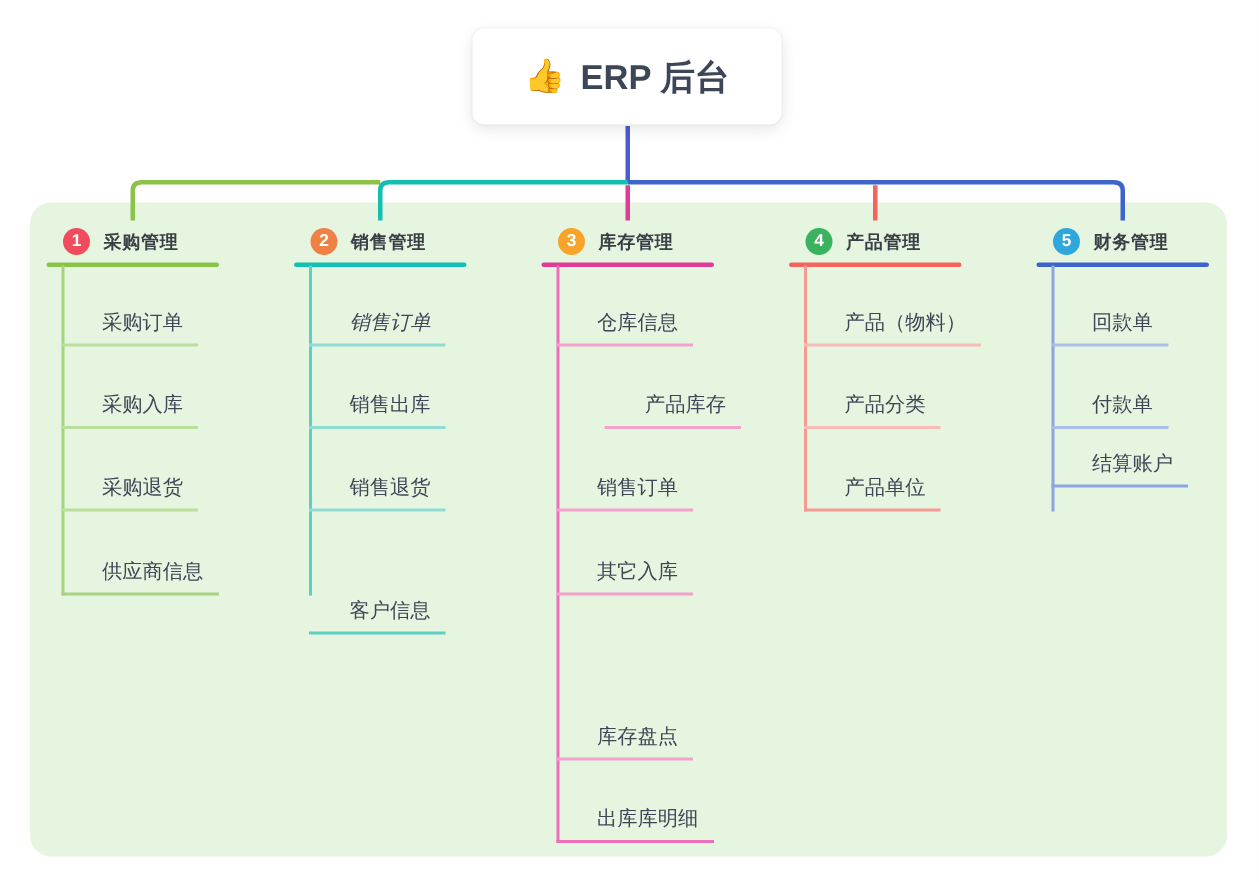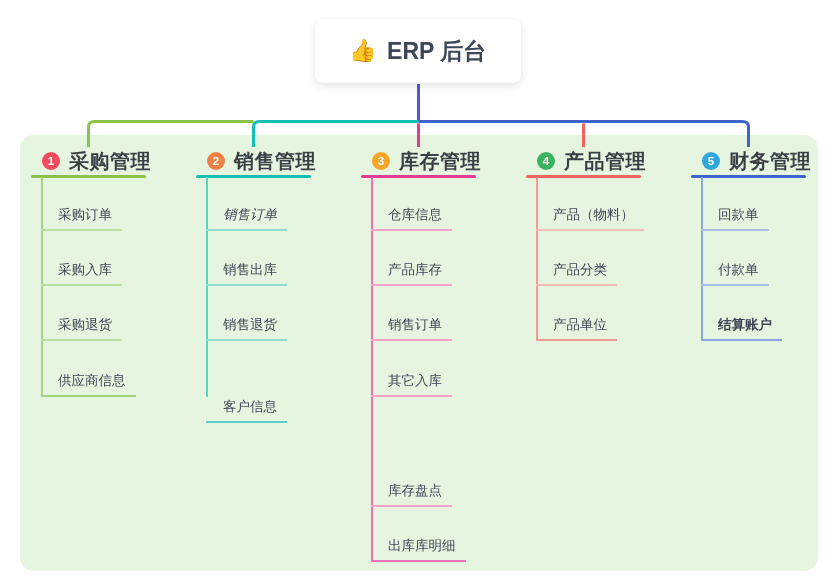--- a/index.html
+++ b/index.html
@@ -13,25 +13,25 @@
     background:#ffffff;border-radius:8px;z-index:3;
     box-shadow:0 3px 10px rgba(0,0,0,.10),0 0 2px rgba(0,0,0,.05);
     display:flex;align-items:center;justify-content:center;gap:10px;
     font-size:23px;font-weight:600;color:#3d4656;cursor:default;
   }
   .root-node .emoji{font-size:22px;line-height:1;}
   .branch{position:absolute;top:0;width:130px;height:588px;}
   .branch-header{position:absolute;top:149px;left:11px;height:24px;display:flex;align-items:center;gap:9px;white-space:nowrap;}
   .badge{width:18px;height:18px;border-radius:50%;color:#fff;font-size:11.5px;font-weight:bold;
          display:flex;align-items:center;justify-content:center;flex:0 0 auto;}
-  .branch-label{font-size:20px;font-weight:bold;color:#3a3f46;letter-spacing:.5px;}
+  .branch-label{font-size:12px;font-weight:bold;color:#3a3f46;letter-spacing:.5px;}
   .branch-underline{position:absolute;top:175px;left:0;width:115px;height:3px;border-radius:2px;}
   .trunk{position:absolute;left:10px;top:177px;width:8px;border-left:2px solid transparent;}
   .child{position:absolute;left:10px;white-space:nowrap;font-size:13.5px;line-height:18px;color:#3e4656;
-         padding:0 10px 5px 17px;border-bottom:2px solid transparent;cursor:default;}
+         padding:0 10px 5px 27px;border-bottom:2px solid transparent;cursor:default;}
 </style>
 </head>
 <body>
 
 <div class="canvas">
   <div class="board" id="board" style="background: rgb(230, 245, 224);"></div>
   <svg class="connectors" id="connectors" viewBox="0 0 839 588" xmlns="http://www.w3.org/2000/svg">
       <path d="M418.5 84 L418.5 121.5" stroke="#4a5cd0" stroke-width="3" fill="none"></path>
       <path d="M88.5 147 L88.5 127 Q88.5 121.5 94.5 121.5 L253.5 121.5" stroke="#8ac24a" stroke-width="3" fill="none"></path>
       <path d="M253.5 147 L253.5 127 Q253.5 121.5 259.5 121.5 L418.5 121.5" stroke="#12bfb2" stroke-width="3" fill="none"></path>
@@ -69,21 +69,21 @@
         <div class="child" style="top: 372px; border-bottom-color: rgb(95, 206, 195); margin-top: 26px;">客户信息</div>
       </div>
       <div class="branch" style="left: 361px;">
         <div class="branch-header">
           <span class="badge" style="background: rgb(248, 164, 40);">3</span>
           <span class="branch-label">库存管理</span>
         </div>
         <div class="branch-underline" style="background: rgb(226, 58, 151);"></div>
         <div class="trunk" style="border-left-color: rgb(236, 111, 183); height: 385px;"></div>
         <div class="child" style="top: 206px; border-bottom-color: rgb(242, 162, 205);">仓库信息</div>
-        <div class="child" style="top: 261px; border-bottom-color: rgb(242, 162, 205);">产品库存</div>
+        <div class="child" style="top: 261px; border-bottom-color: rgb(242, 162, 205); margin-left: 32px;">产品库存</div>
         <div class="child" style="top: 316px; border-bottom-color: rgb(242, 162, 205);">销售订单</div>
         <div class="child" style="top: 372px; border-bottom-color: rgb(242, 162, 205);">其它入库</div>
         <div class="child" style="top: 482px; border-bottom-color: rgb(242, 162, 205);">库存盘点</div>
         <div class="child" style="top: 537px; border-bottom-color: rgb(236, 111, 183);">出库库明细</div>
       </div>
       <div class="branch" style="left: 526px;">
         <div class="branch-header">
           <span class="badge" style="background: rgb(59, 178, 94);">4</span>
           <span class="branch-label">产品管理</span>
         </div>
@@ -95,16 +95,16 @@
       </div>
       <div class="branch" style="left: 691px;">
         <div class="branch-header">
           <span class="badge" style="background: rgb(47, 167, 220);">5</span>
           <span class="branch-label">财务管理</span>
         </div>
         <div class="branch-underline" style="background: rgb(61, 99, 205);"></div>
         <div class="trunk" style="border-left-color: rgb(139, 165, 224); height: 164px;"></div>
         <div class="child" style="top: 206px; border-bottom-color: rgb(173, 191, 233);">回款单</div>
         <div class="child" style="top: 261px; border-bottom-color: rgb(173, 191, 233);">付款单</div>
-        <div class="child" style="top: 316px; border-bottom-color: rgb(139, 165, 224); font-weight: bold;">结算账户</div>
+        <div class="child" style="top: 300px; border-bottom-color: rgb(139, 165, 224);">结算账户</div>
       </div>
     </div>
 </div>
 
 </body></html>

